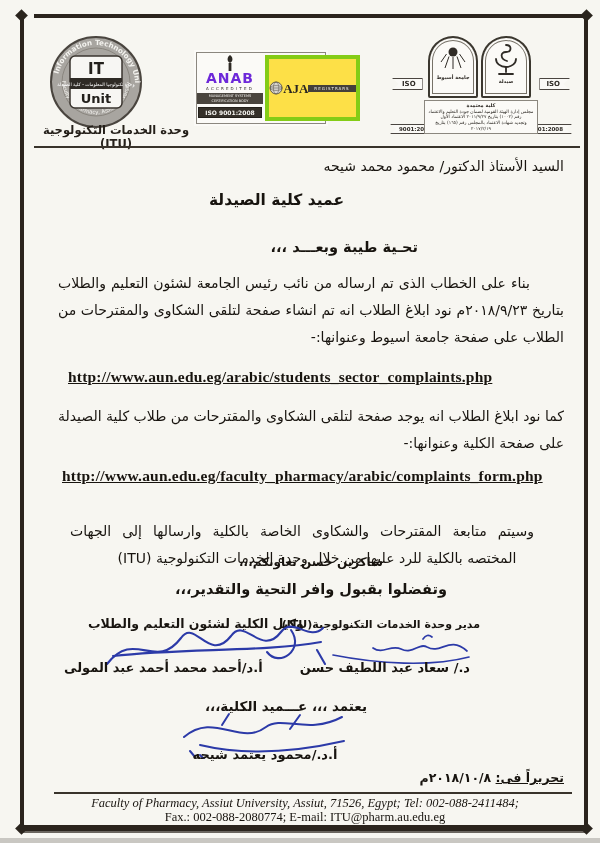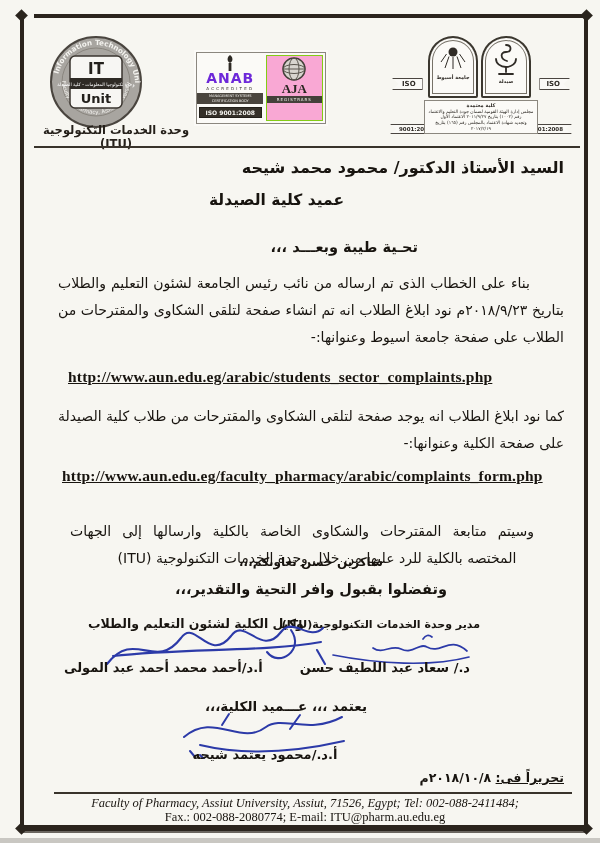--- a/index.html
+++ b/index.html
@@ -17,21 +17,21 @@
   #scan-strip{position:absolute;left:0;right:0;bottom:0;height:5px;background:#c9c7c2;}
   
   #it-logo{position:absolute;left:50px;top:36px;}
   #anab-box{position:absolute;left:196px;top:52px;width:128px;height:70px;border:1px solid #8b877f;
     background:#fbfaf7;display:flex;box-shadow:0 0 0 2px #fbfaf7;}
   .anab-half{flex:1.2;display:flex;flex-direction:column;align-items:center;justify-content:flex-start;padding-top:2px;}
   .anab-name{font-weight:bold;font-size:14px;letter-spacing:1px;color:#6d28d9;line-height:1;}
   .anab-accr{font-size:4px;letter-spacing:2.2px;color:#2e2a25;margin-top:1px;}
   .anab-body{font-size:3.5px;text-align:center;color:#f4f3ef;background:#4a453e;padding:1px 2px;margin-top:2px;line-height:1.3;width:62px;}
   .anab-iso{font-size:6px;color:#f4f3ef;background:#353029;border:1px solid #23201b;padding:1px 6px;margin-top:3px;font-weight:bold;}
-  .aja-half{flex:1;border:1px solid #84cc16;margin:2px;display:flex;flex-direction:column;align-items:center;background:#f9a8d4;}
+  .aja-half{flex:1;border:4px solid #84cc16;margin:2px;display:flex;flex-direction:row;align-items:center;background:#fde047;}
   .aja-name{font-family:"Liberation Serif",serif;font-weight:bold;font-size:13px;line-height:1;color:#2a2username username username621;}
   .aja-name{color:#2a2621;}
   .aja-reg{font-size:4px;letter-spacing:1px;color:#f4f3ef;background:#44403a;width:100%;text-align:center;padding:1px 0;margin-top:1px;}
   
   #iso-emblem{position:absolute;left:390px;top:34px;width:182px;height:106px;}
   .arches{position:absolute;left:38px;top:2px;display:flex;gap:3px;}
   .arch{width:50px;height:62px;border:2px solid #3b372f;border-radius:26px 26px 2px 2px;background:#fbfaf7;
     display:flex;flex-direction:column;align-items:center;justify-content:flex-start;padding-top:5px;box-sizing:border-box;
     box-shadow:inset 0 0 0 2px #fbfaf7, inset 0 0 0 3px #777268;}
   .arch-label{font-size:5px;font-weight:bold;color:#2e2a25;margin-top:1px;}
@@ -41,21 +41,21 @@
   #rib-num-l{left:0;bottom:6px;font-size:5.5px;padding:1px 3px 1px 8px;clip-path:polygon(0 0,100% 0,100% 100%,0 100%,14% 50%);}
   #rib-num-r{right:0;bottom:6px;font-size:5.5px;padding:1px 8px 1px 3px;clip-path:polygon(0 0,100% 0,86% 50%,100% 100%,0 100%);}
   #iso-captions{position:absolute;left:34px;right:34px;top:66px;border:1px solid #8b877f;background:#fbfaf7;
     text-align:center;font-size:4.5px;line-height:1.3;padding:1px 1px;color:#2e2a25;direction:rtl;}
   #iso-captions .c0{font-weight:bold;font-size:5px;}
   
   #itu-caption{position:absolute;left:34px;top:123px;width:164px;font-size:11.5px;font-weight:bold;direction:rtl;text-align:center;color:#241f19;}
   #header-line{position:absolute;left:34px;right:20px;top:146px;height:2px;background:#39332b;}
   
   .ar{direction:rtl;color:#18140f;}
-  #to-line1{position:absolute;top:158px;right:36px;font-size:16px;font-weight:bold;}
+  #to-line1{position:absolute;top:158px;right:36px;font-size:14px;font-weight:normal;}
   #to-line2{position:absolute;top:191px;right:256px;font-size:15.5px;font-weight:bold;}
   #greeting{position:absolute;top:239px;right:182px;font-size:14.5px;font-weight:bold;}
   .para{position:absolute;right:36px;left:58px;font-size:14px;line-height:1.92;text-align:justify;}
   #para1{top:270px;text-indent:34px;}
   #para2{top:403px;}
   #para3{top:518px;left:70px;text-indent:30px;text-align-last:center;}
   .url{position:absolute;font-family:"Liberation Serif",serif;font-weight:bold;font-size:15.5px;
     text-decoration:underline;color:#18140f;letter-spacing:0.2px;}
   #url1{top:368px;left:68px;}
   #url2{top:467px;left:62px;}

